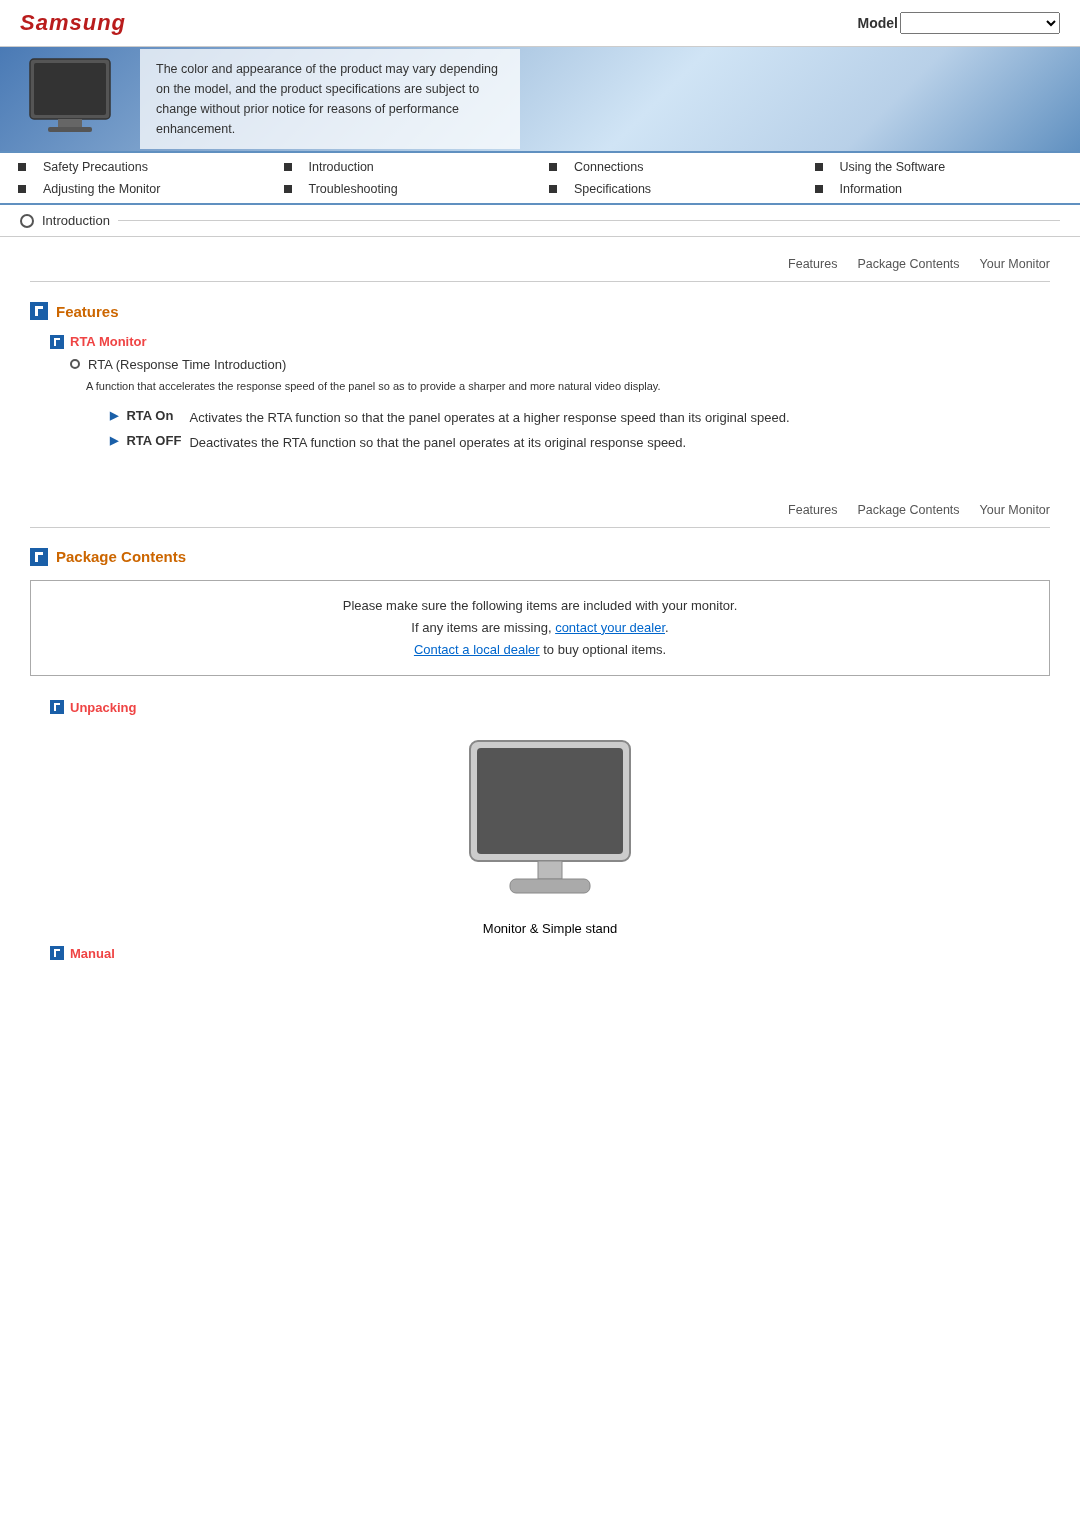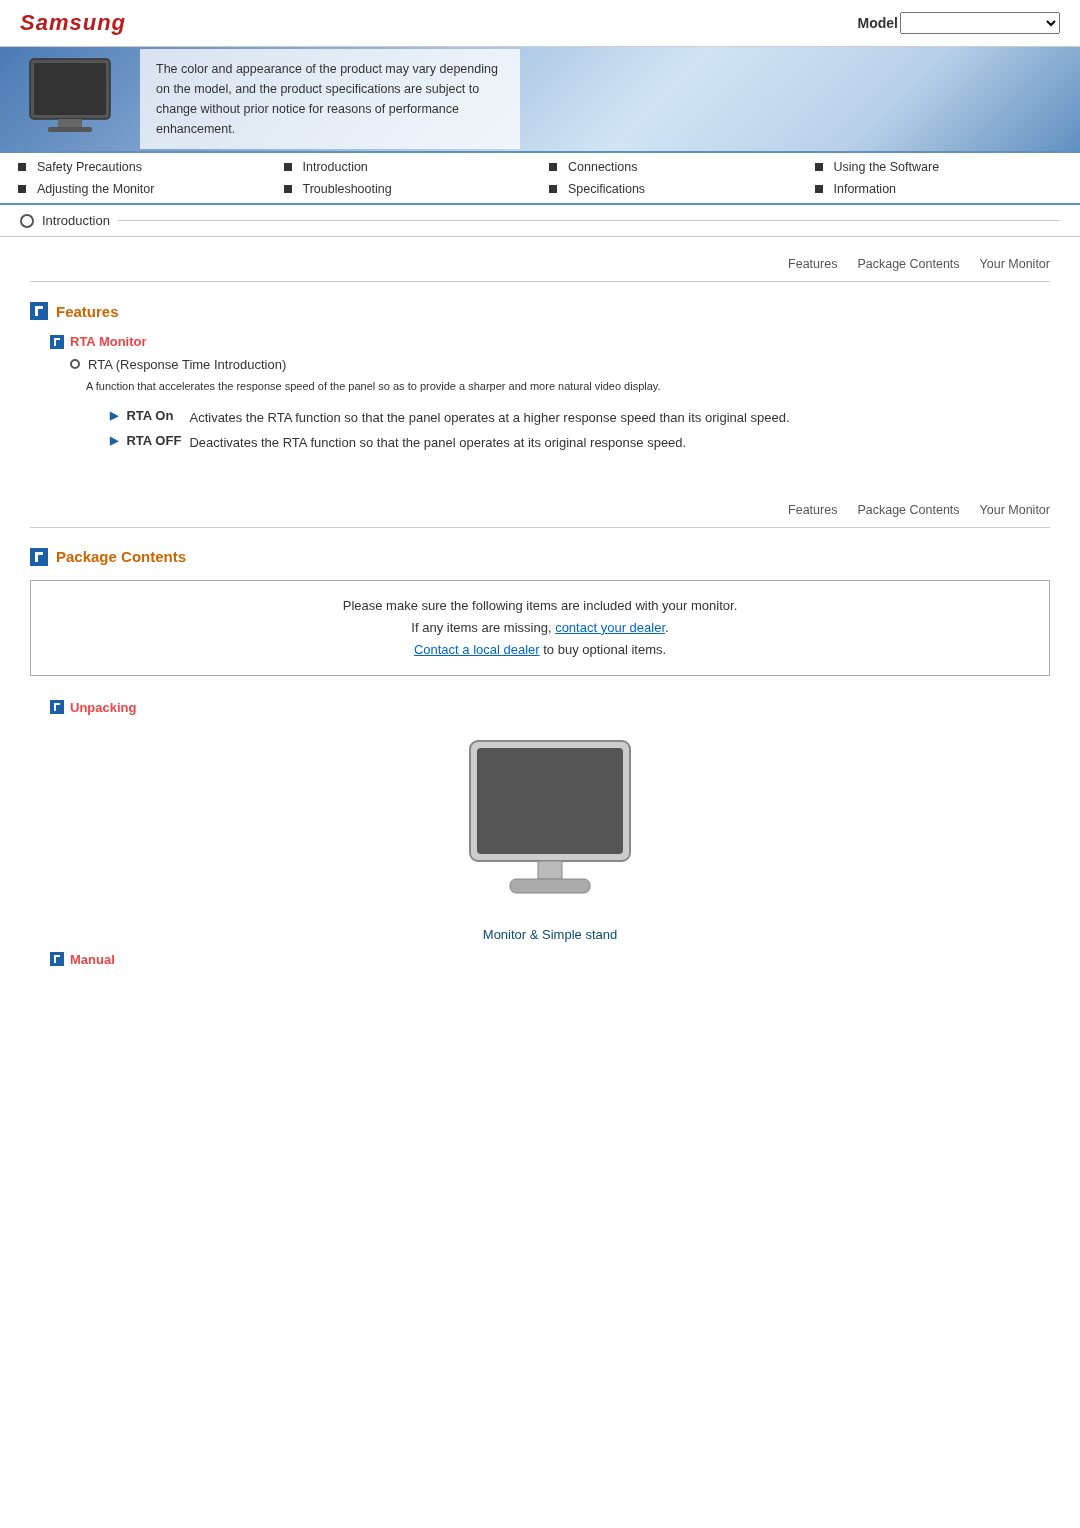--- a/index.html
+++ b/index.html
@@ -73,21 +73,21 @@
       grid-template-columns: repeat(4, 1fr);
       gap: 2px;
     }
     .nav-item {
       font-size: 12.5px;
       color: #333;
       padding: 3px 8px;
       cursor: pointer;
       display: flex;
       align-items: center;
-      gap: 11px;
+      gap: 17px;
     }
     .nav-bullet {
       width: 8px;
       height: 8px;
       background: #333;
       display: inline-block;
       flex-shrink: 0;
     }
 
     
@@ -261,22 +261,22 @@
       flex-direction: column;
       align-items: center;
       margin: 16px 0 8px 0;
     }
     .monitor-drawing {
       width: 200px;
       height: 180px;
     }
     .monitor-caption {
       font-size: 13px;
-      color: #0c4a6e;
-      margin-top: 16px;
+      color: #000000;
+      margin-top: 10px;
     }
 
     .spacer { height: 30px; }
   </style>
 </head>
 <body>
 
 <div class="header">
   <div class="samsung-logo">Samsung</div>
   <div class="model-area">

